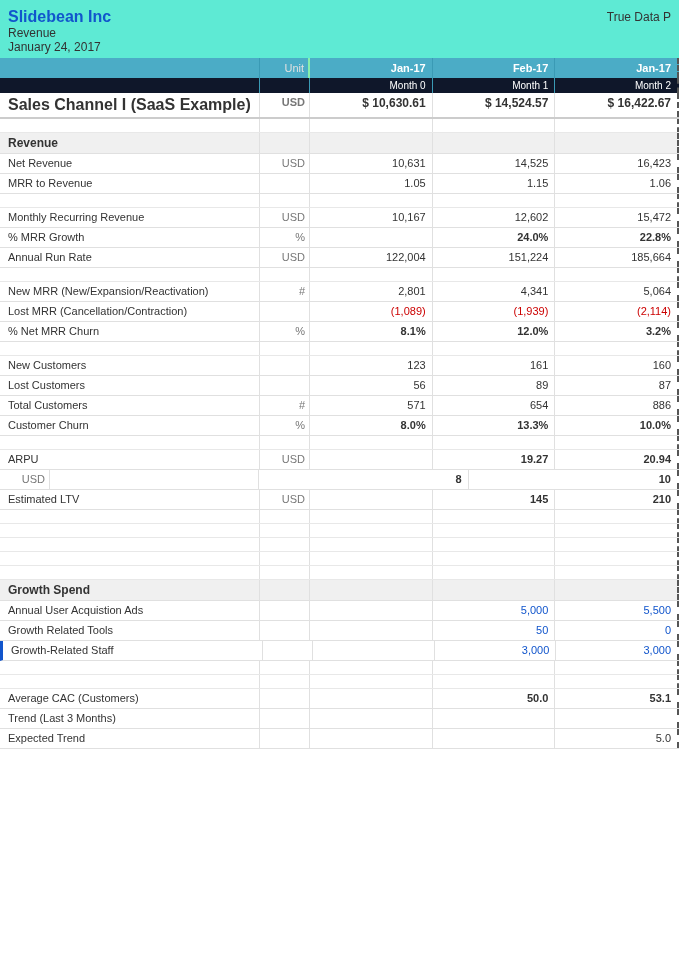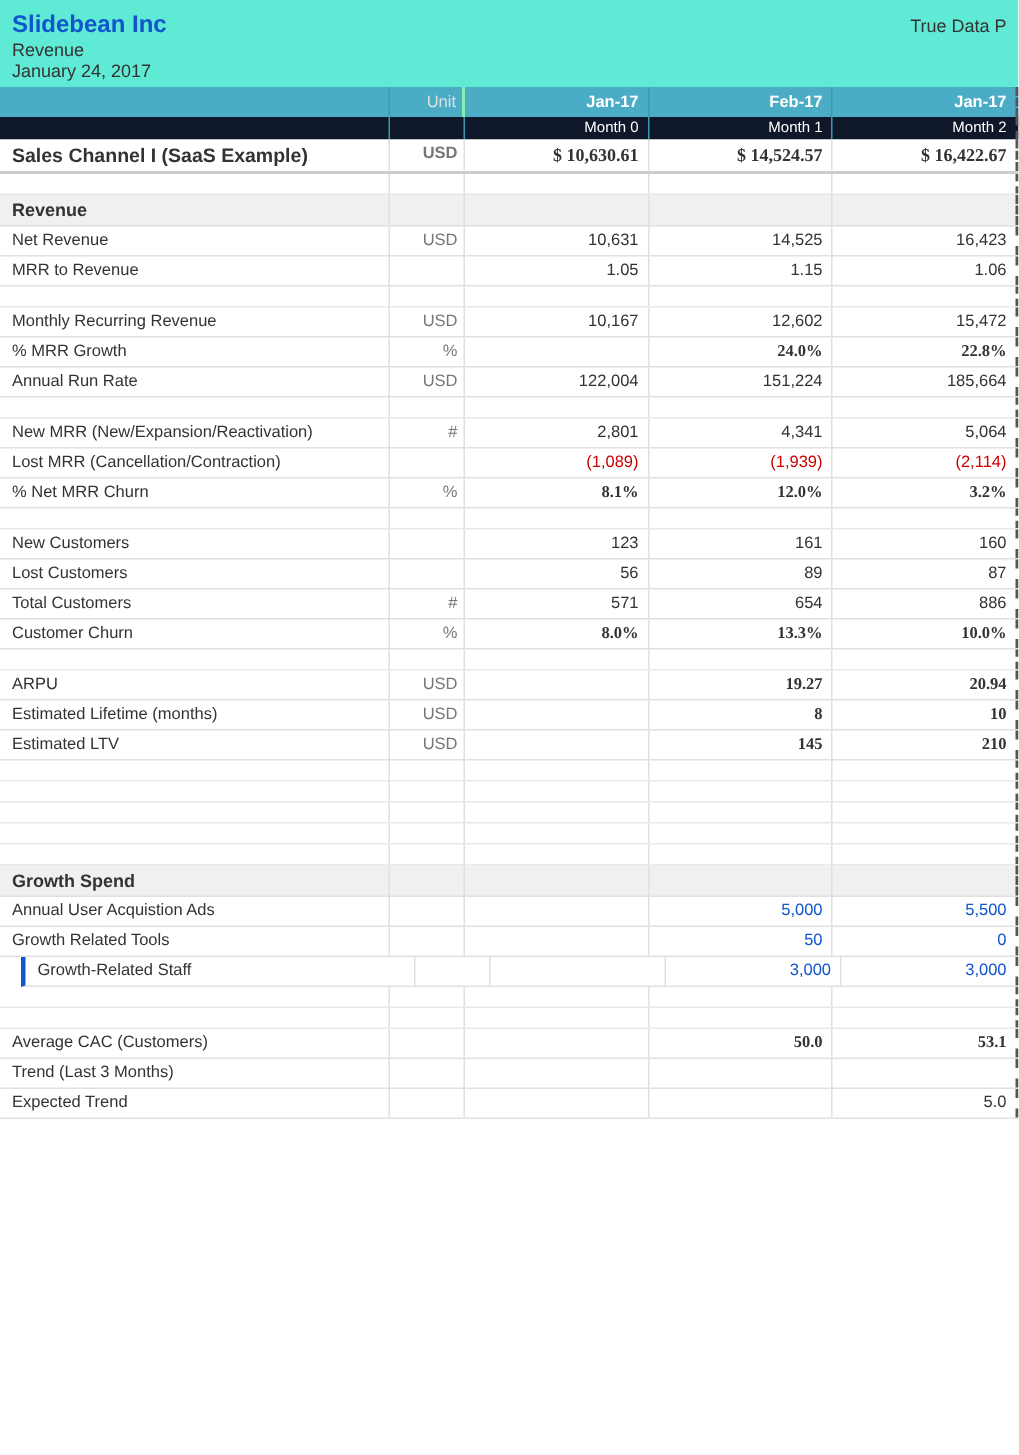--- a/index.html
+++ b/index.html
@@ -147,21 +147,20 @@
     .cell-val {
       flex: 1;
       padding: 3px 6px;
       text-align: right;
       font-size: 11px;
       border-right: 1px solid #e0e0e0;
       color: #333;
     }
     .cell-val.bold {
       font-weight: bold;
-      font-family: Liberation Serif, serif;
     }
     .cell-val.blue-text {
       color: #1155CC;
     }
     .cell-val.paren {
       color: #cc0000;
     }
 
     
     .sales-row .cell-label {
@@ -208,21 +207,21 @@
   <div class="month-headers">
     <div class="month-label-empty"></div>
     <div class="unit-header"></div>
     <div class="month-num">Month 0</div>
     <div class="month-num">Month 1</div>
     <div class="month-num dashed-right">Month 2</div>
   </div>
 
   <div id="rows-container">
       <div class="data-row sales-row">
-      <div class="cell-label" style="font-size:13px">Sales Channel I (SaaS Example)</div>
+      <div class="cell-label" style="font-size:16px">Sales Channel I (SaaS Example)</div>
       <div class="cell-unit">USD</div>
       <div class="cell-val bold">$ 10,630.61</div>
       <div class="cell-val bold">$ 14,524.57</div>
       <div class="cell-val bold dashed-right">$ 16,422.67</div>
     </div>
       <div class="data-row empty-row">
       <div class="cell-label"></div>
       <div class="cell-unit"></div>
       <div class="cell-val"></div>
       <div class="cell-val"></div>
@@ -348,21 +347,20 @@
       <div class="cell-val dashed-right"></div>
     </div>
       <div class="data-row">
       <div class="cell-label">ARPU</div>
       <div class="cell-unit">USD</div>
       <div class="cell-val"></div>
       <div class="cell-val bold">19.27</div>
       <div class="cell-val bold dashed-right">20.94</div>
     </div>
       <div class="data-row">
-      <div class="cell-label">Estimated Lifetime (months)</div>
       <div class="cell-unit">USD</div>
       <div class="cell-val"></div>
       <div class="cell-val bold">8</div>
       <div class="cell-val bold dashed-right">10</div>
     </div>
       <div class="data-row">
       <div class="cell-label">Estimated LTV</div>
       <div class="cell-unit">USD</div>
       <div class="cell-val"></div>
       <div class="cell-val bold">145</div>
@@ -417,21 +415,21 @@
       <div class="cell-val blue-text">5,000</div>
       <div class="cell-val blue-text dashed-right">5,500</div>
     </div>
       <div class="data-row">
       <div class="cell-label">Growth Related Tools</div>
       <div class="cell-unit"></div>
       <div class="cell-val"></div>
       <div class="cell-val blue-text">50</div>
       <div class="cell-val blue-text dashed-right">0</div>
     </div>
-      <div class="data-row" style="border-left: 3px solid rgb(17, 85, 204); margin-left: 14px;">
+      <div class="data-row" style="border-left: 3px solid rgb(17, 85, 204);">
       <div class="cell-label">Growth-Related Staff</div>
       <div class="cell-unit"></div>
       <div class="cell-val"></div>
       <div class="cell-val blue-text">3,000</div>
       <div class="cell-val blue-text dashed-right">3,000</div>
     </div>
       <div class="data-row empty-row">
       <div class="cell-label"></div>
       <div class="cell-unit"></div>
       <div class="cell-val"></div>

